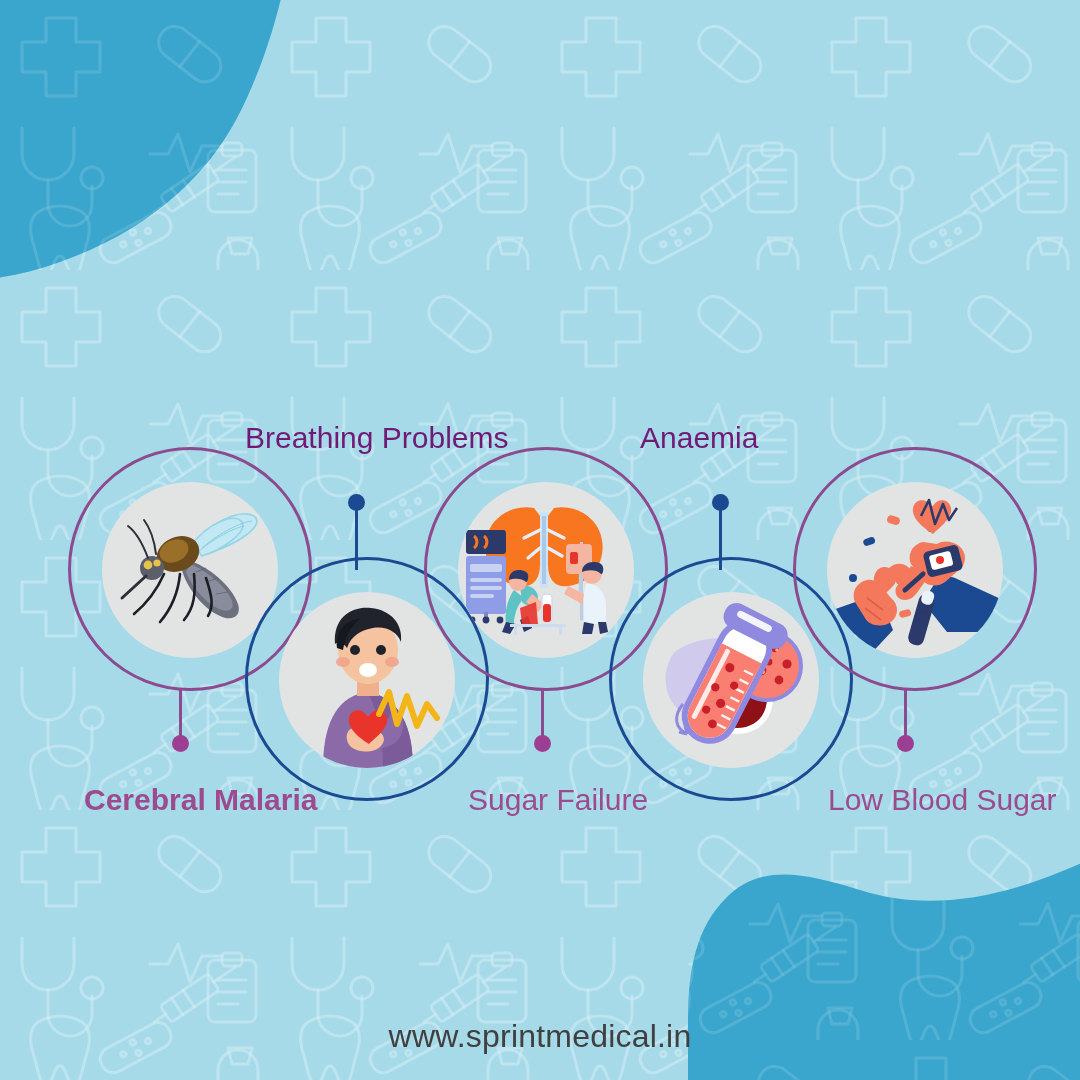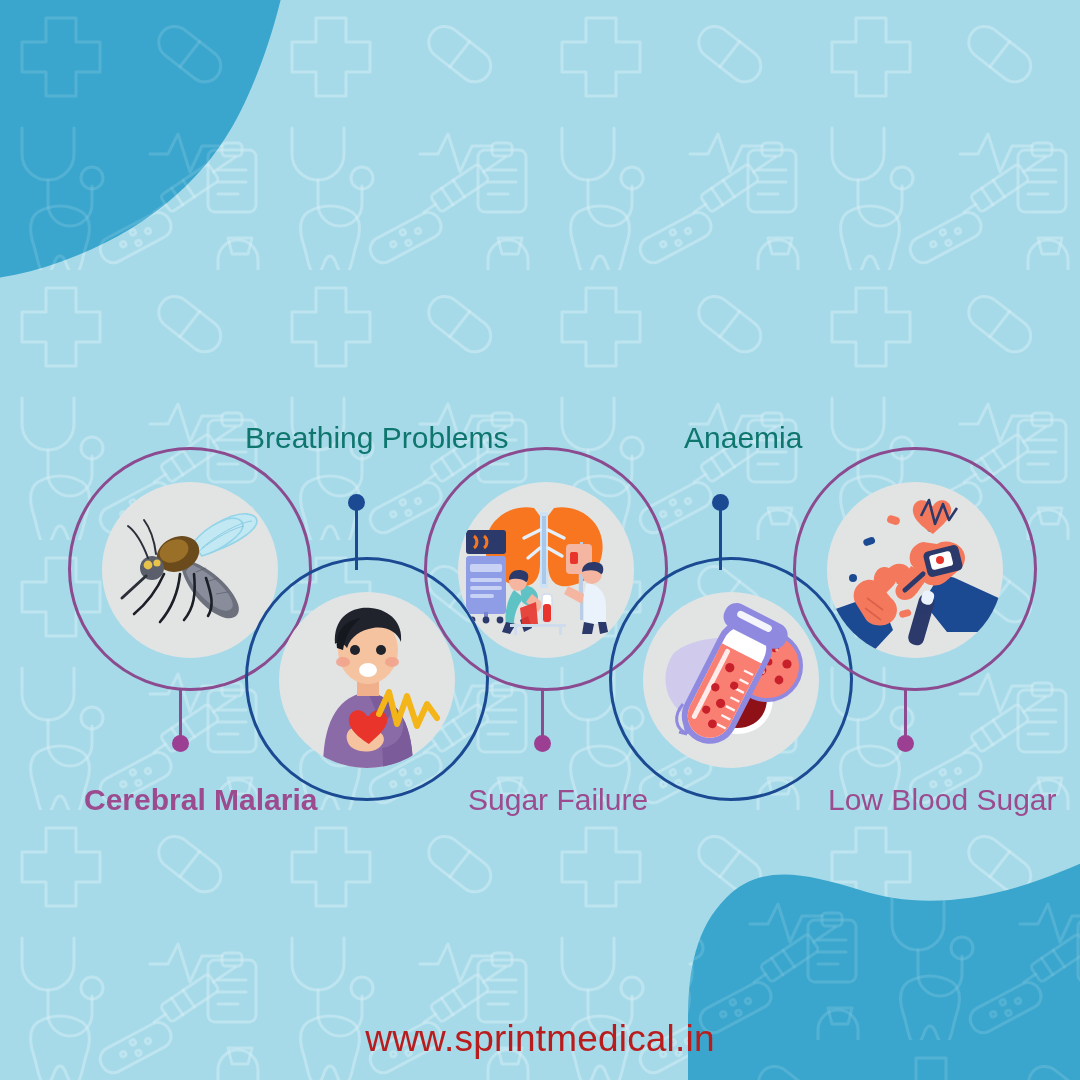--- a/index.html
+++ b/index.html
@@ -23,22 +23,22 @@
     font-weight:bold;
     letter-spacing:-1px;
     color:#30333c;
     font-family:"DejaVu Sans", sans-serif;
   }
 
   
   .footer {
     position:absolute; left:0; right:0; top:1018px;
     text-align:center;
-    font-size:37px;
-    color:#b91c1c;
+    font-size:32px;
+    color:#404040;
     font-family:"Liberation Sans", sans-serif;
     letter-spacing:.2px;
   }
 
   
   .diagram { position:absolute; left:0; top:0; width:1080px; height:1080px; }
 
   .node { position:absolute; }
 
   .ring {
@@ -65,21 +65,21 @@
   .dot.purple { background:#9c3f92; }
   .dot.navy   { background:#1b4a93; }
 
   .label {
     position:absolute;
     white-space:nowrap;
     font-size:30px;
     font-family:"Liberation Sans", sans-serif;
   }
   .label.purple { color:#9b4b8e; }
-  .label.navy   { color:#0f766e; }
+  .label.navy   { color:#701a75; }
 </style>
 </head>
 <body>
 
 <div id="stage">
 
   <svg class="bg-svg" viewBox="0 0 1080 1080">
     <defs>
       <clipPath id="clipAll">
           <rect x="0" y="0" width="1080" height="1080"></rect>
@@ -390,21 +390,21 @@
                 <circle cx="88" cy="112" r="4.6"></circle>
               <circle cx="78" cy="124" r="4"></circle>
                 <circle cx="90" cy="134" r="4.4"></circle>
             </g>
           </g>
 
           <path d="M40 112 C30 124 32 136 44 142" fill="none" stroke="#8f8ae0" stroke-width="3"></path>
           <path d="M44 142 L36 140 M44 142 L42 134" fill="none" stroke="#8f8ae0" stroke-width="3"></path>
         </svg>
       </div>
-      <div class="label navy" style="left:684px; top:421px;">Anaemia</div>
+      <div class="label navy" style="left:640px; top:421px;">Anaemia</div>
     </div>
 
     <div class="node">
       <div class="ring purple" style="left:793px; top:447px; width:244px; height:244px;"></div>
       <div class="disc" style="left:827px; top:482px; width:176px; height:176px;">
         <svg width="176" height="176" viewBox="0 0 176 176">
 
           <g>
             <rect x="36" y="56" width="12" height="7" rx="3.5" fill="#1b4a93" transform="rotate(-20 42 59)"></rect>
             <rect x="60" y="34" width="13" height="8" rx="4" fill="#f4795c" transform="rotate(18 66 38)"></rect>

